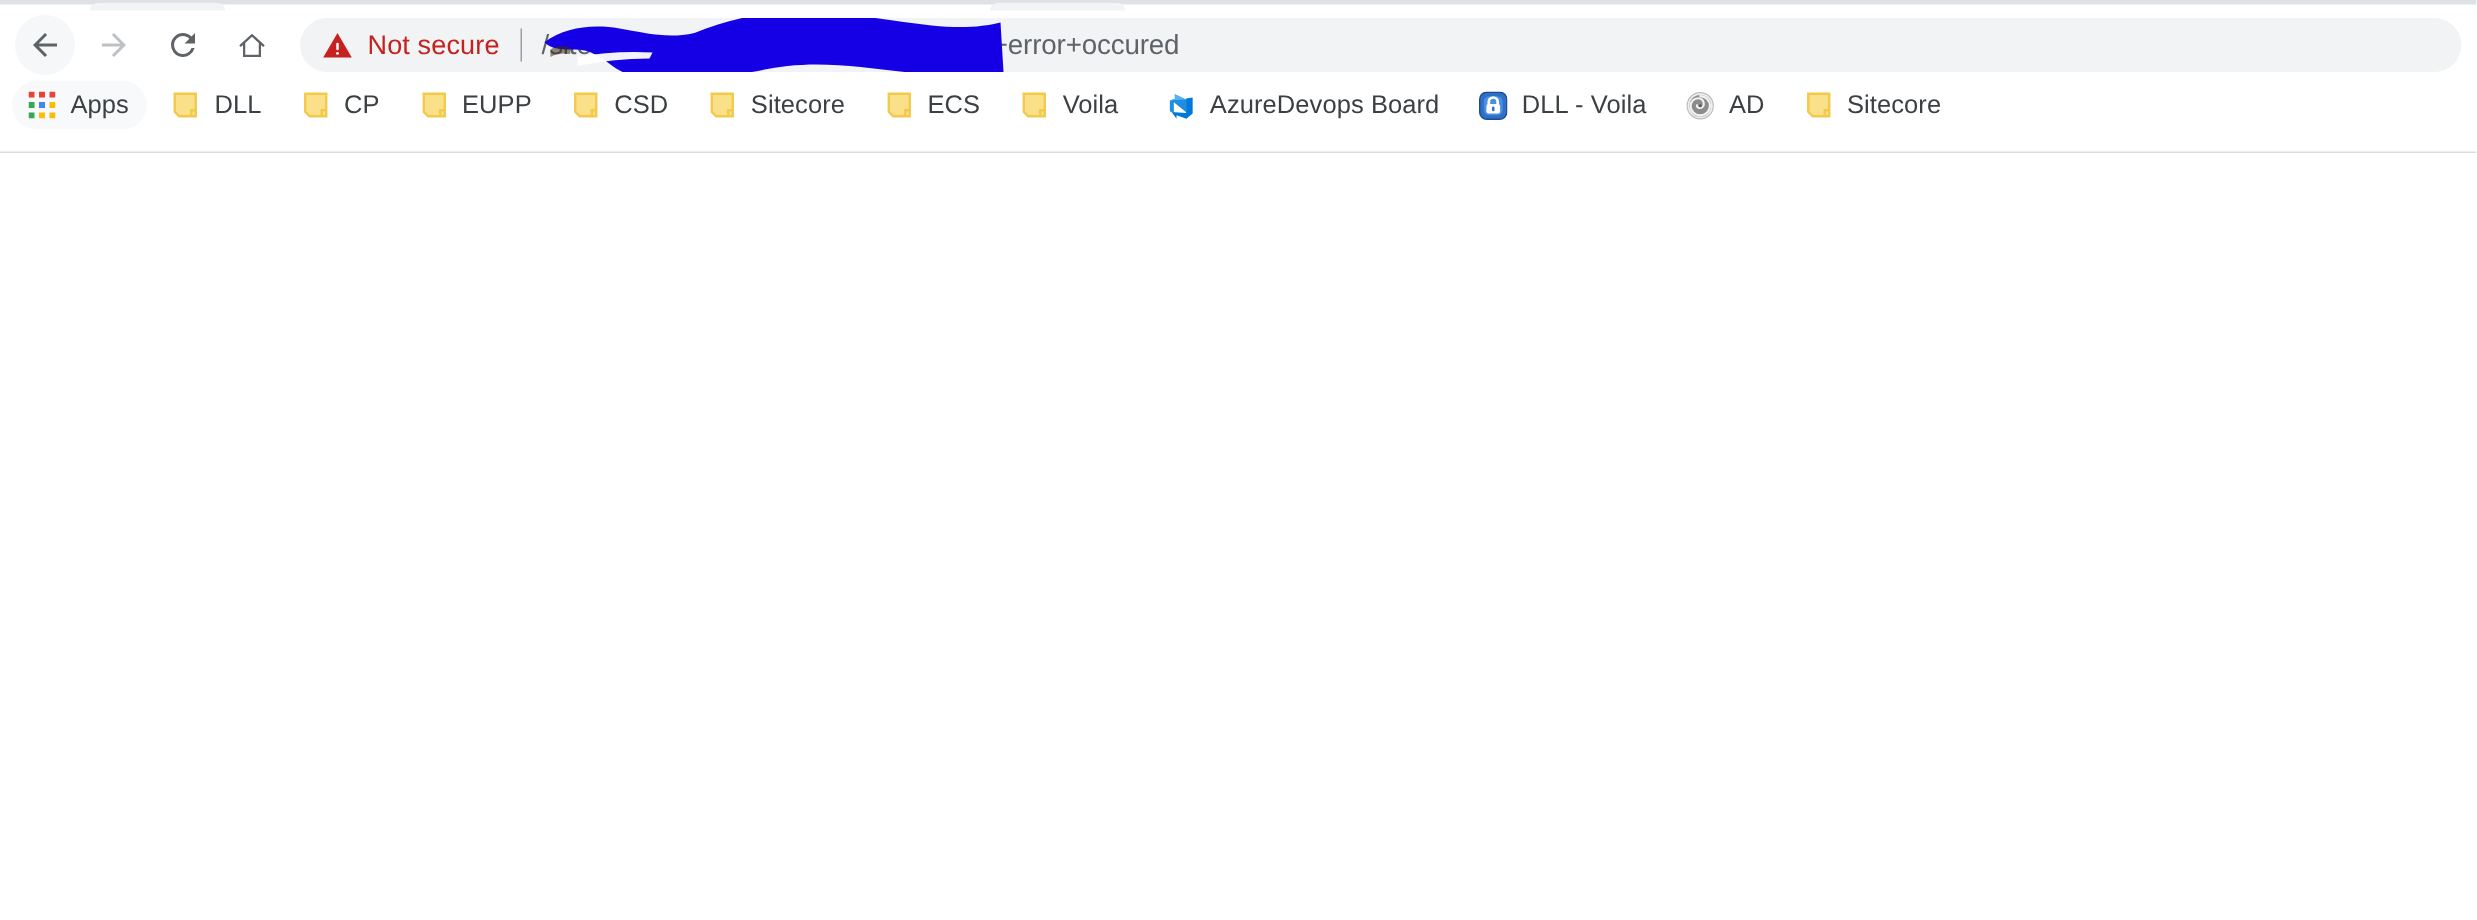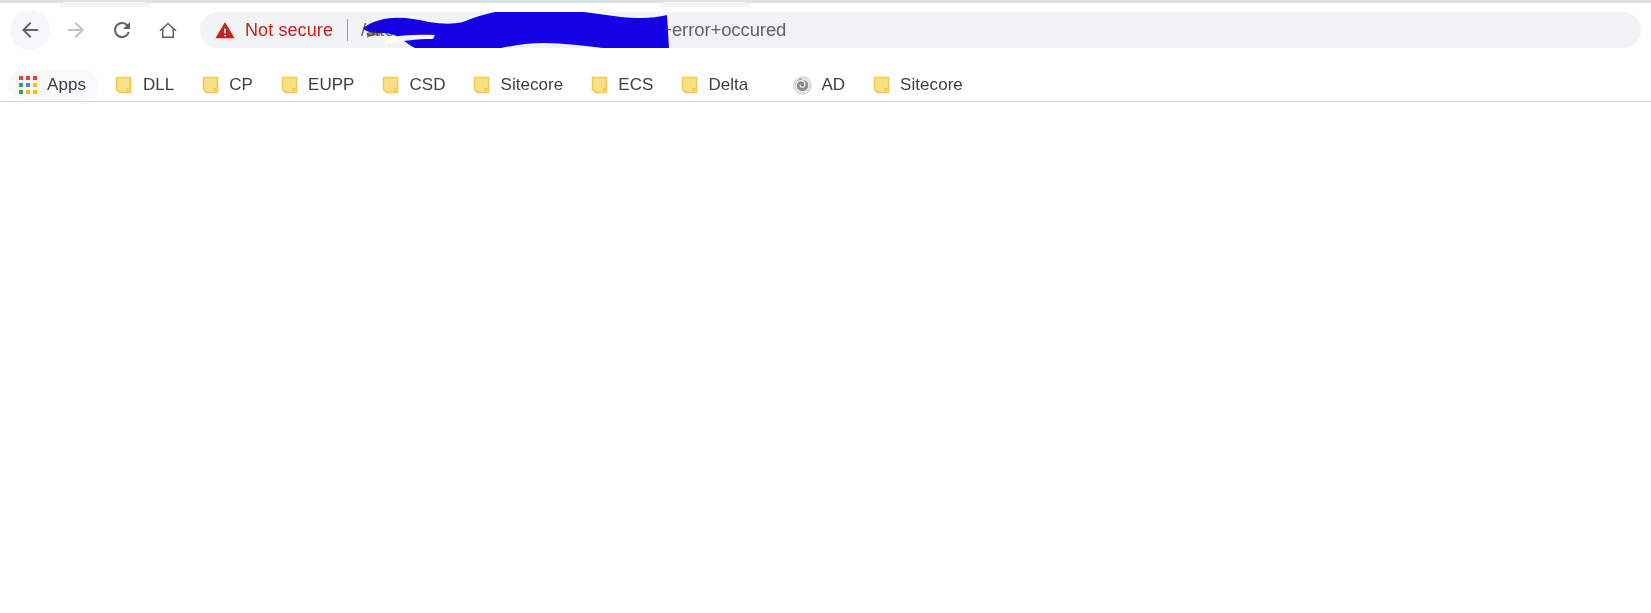--- a/index.html
+++ b/index.html
@@ -134,21 +134,21 @@
     left: -6px;
     top: -12px;
     pointer-events: none;
   }
 
   
   .bookmarks {
     height: 48px;
     flex: none;
     display: flex;
-    align-items: flex-end;
+    align-items: flex-start;
     background: #ffffff;
     padding: 0 8px;
     box-sizing: border-box;
     border-bottom: 1px solid #dadce0;
     overflow: hidden;
   }
   .bm {
     display: flex;
     align-items: center;
     height: 32px;
@@ -334,28 +334,50 @@
     </div>
     <div class="bm-gap"></div>
 
     <div class="bm">
       <span class="bm-icon">
         <svg width="17" height="18" viewBox="0 0 17 18">
           <path d="M1.5 1.5h14v15h-11l-3-3z" fill="#fbe08a" stroke="#f2c94c" stroke-width="1.6"></path>
           <path d="M15.5 12.5h-3v4" fill="none" stroke="#f2c94c" stroke-width="1.6"></path>
         </svg>
       </span>
-      <span class="bm-label">Delta</span>
-    </div>
-    <div class="bm-gap"></div>
-
-    <div class="bm-gap"></div>
-
-    <div class="bm-gap"></div>
-
+      <span class="bm-label">Voila</span>
+    </div>
+    <div class="bm-gap"></div>
+
+    <div class="bm-gap"></div>
+
+    <div class="bm">
+      <span class="bm-icon">
+        <svg width="19" height="19" viewBox="0 0 20 20">
+          <path d="M18 4.2v11.3l-4.4 3.6-6.9-2.5v2.5L3.2 14.3l10.2.8V4.9z" fill="#0078d7"></path>
+          <path d="M13.4 5.7 5.5 2V5.2L2 6.3v7.6l2.8 1.2V7.6l8.6 6.9z" fill="#1e8fe0"></path>
+          <path d="M13.4 5.7 5.5 2v3.2L2 6.3l3.5-.4z" fill="#55b3f0"></path>
+        </svg>
+      </span>
+      <span class="bm-label">AzureDevops Board</span>
+    </div>
+    <div class="bm-gap"></div>
+
+    <div class="bm">
+      <span class="bm-icon">
+        <svg width="19" height="19" viewBox="0 0 20 20">
+          <rect x="0.5" y="0.5" width="19" height="19" rx="5" fill="#2f6fc4" stroke="#1b4d96" stroke-width="1"></rect>
+          <rect x="3.4" y="3.4" width="13.2" height="13.2" rx="3.6" fill="#4a90e2"></rect>
+          <path d="M6.9 9V7.3a3.1 3.1 0 0 1 6.2 0V9" fill="none" stroke="#ffffff" stroke-width="1.9"></path>
+          <rect x="5.2" y="8.8" width="9.6" height="6.6" rx="1.4" fill="#ffffff"></rect>
+          <rect x="9.1" y="10.6" width="1.8" height="3.2" rx="0.9" fill="#2f6fc4"></rect>
+        </svg>
+      </span>
+      <span class="bm-label">DLL - Voila</span>
+    </div>
     <div class="bm-gap"></div>
 
     <div class="bm">
       <span class="bm-icon">
         <svg width="19" height="19" viewBox="0 0 20 20">
           <circle cx="10" cy="10" r="9.2" fill="#efefef" stroke="#bdbdbd" stroke-width="0.8"></circle>
           <circle cx="10" cy="10" r="7.6" fill="#8c8c8c"></circle>
           <path d="M10 3.2a6.8 6.8 0 1 1-6.8 6.8 5.3 5.3 0 0 1 5.3-5.3 4 4 0 0 1 4 4 2.9 2.9 0 0 1-2.9 2.9 1.9 1.9 0 0 1-1.9-1.9" fill="none" stroke="#f2f2f2" stroke-width="1.5" stroke-linecap="round"></path>
           <circle cx="10" cy="10" r="1.1" fill="#5a5a5a"></circle>
         </svg>

